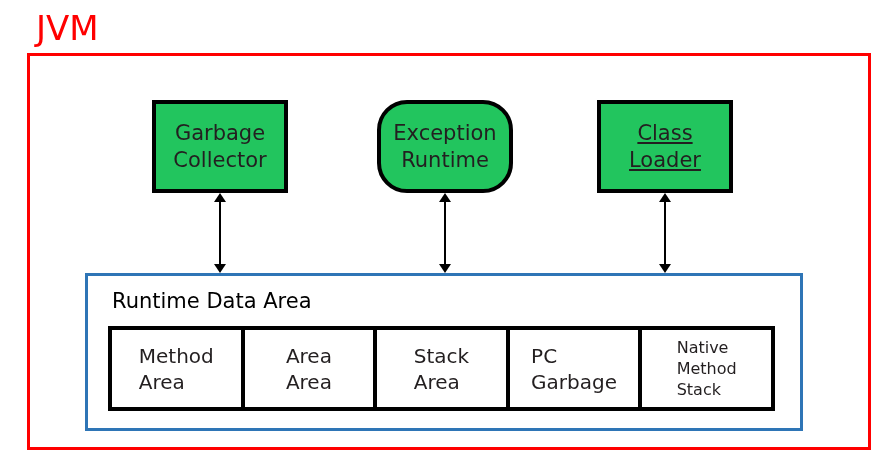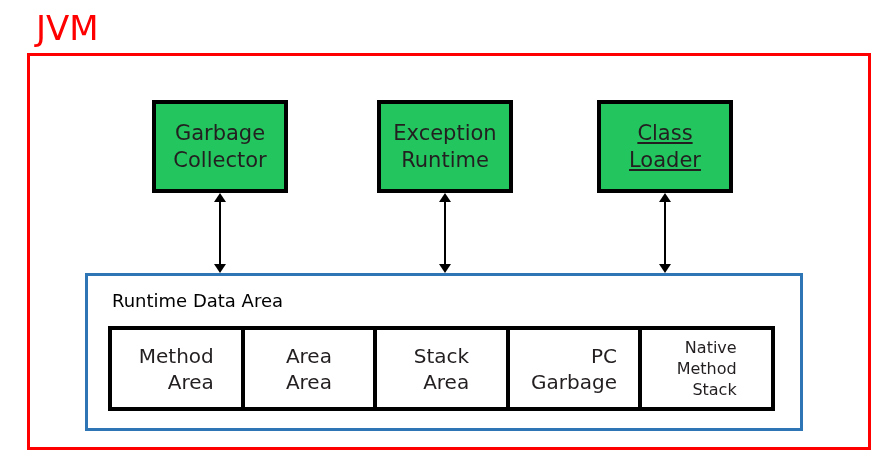--- a/index.html
+++ b/index.html
@@ -53,21 +53,21 @@
     text-align: center;
     font-size: 21px;
     line-height: 27px;
     color: #231f20;
     top: 100px;
     height: 93px;
   }
   .comp-box .label { display: block; }
 
   #box-garbage-collector { left: 152px; width: 136px; }
-  #box-exception-engine  { left: 377px; width: 136px; }
+  #box-exception-engine  { left: 377px; width: 136px; border-radius: 30px; }
   #box-class-loader      { left: 597px; width: 136px; text-decoration: underline; }
 
   
   .arrow {
     position: absolute;
     top: 193px;
     height: 80px;
     width: 16px;
   }
   .arrow .shaft {
@@ -107,21 +107,21 @@
     width: 718px;
     height: 158px;
     box-sizing: border-box;
     border: 3px solid #2e75b6;
     background: #ffffff;
   }
   .rda-title {
     position: absolute;
     left: 112px;
     top: 288px;
-    font-size: 18px;
+    font-size: 21px;
     line-height: 26px;
     color: #000000;
     white-space: nowrap;
   }
 
   
   .rda-row {
     position: absolute;
     left: 108px;
     top: 326px;
@@ -132,21 +132,21 @@
     border: 4px solid #000000;
     background: #ffffff;
   }
   .rda-cell {
     flex: 1 1 0;
     box-sizing: border-box;
     border-right: 4px solid #000000;
     display: flex;
     align-items: center;
     justify-content: center;
-    text-align: right;
+    text-align: left;
     font-size: 20px;
     line-height: 26px;
     color: #231f20;
     background: #ffffff;
   }
   .rda-cell:last-child { border-right: 0; border-radius: 10px; }
   .rda-cell.small {
     font-size: 16px;
     line-height: 21px;
   }

